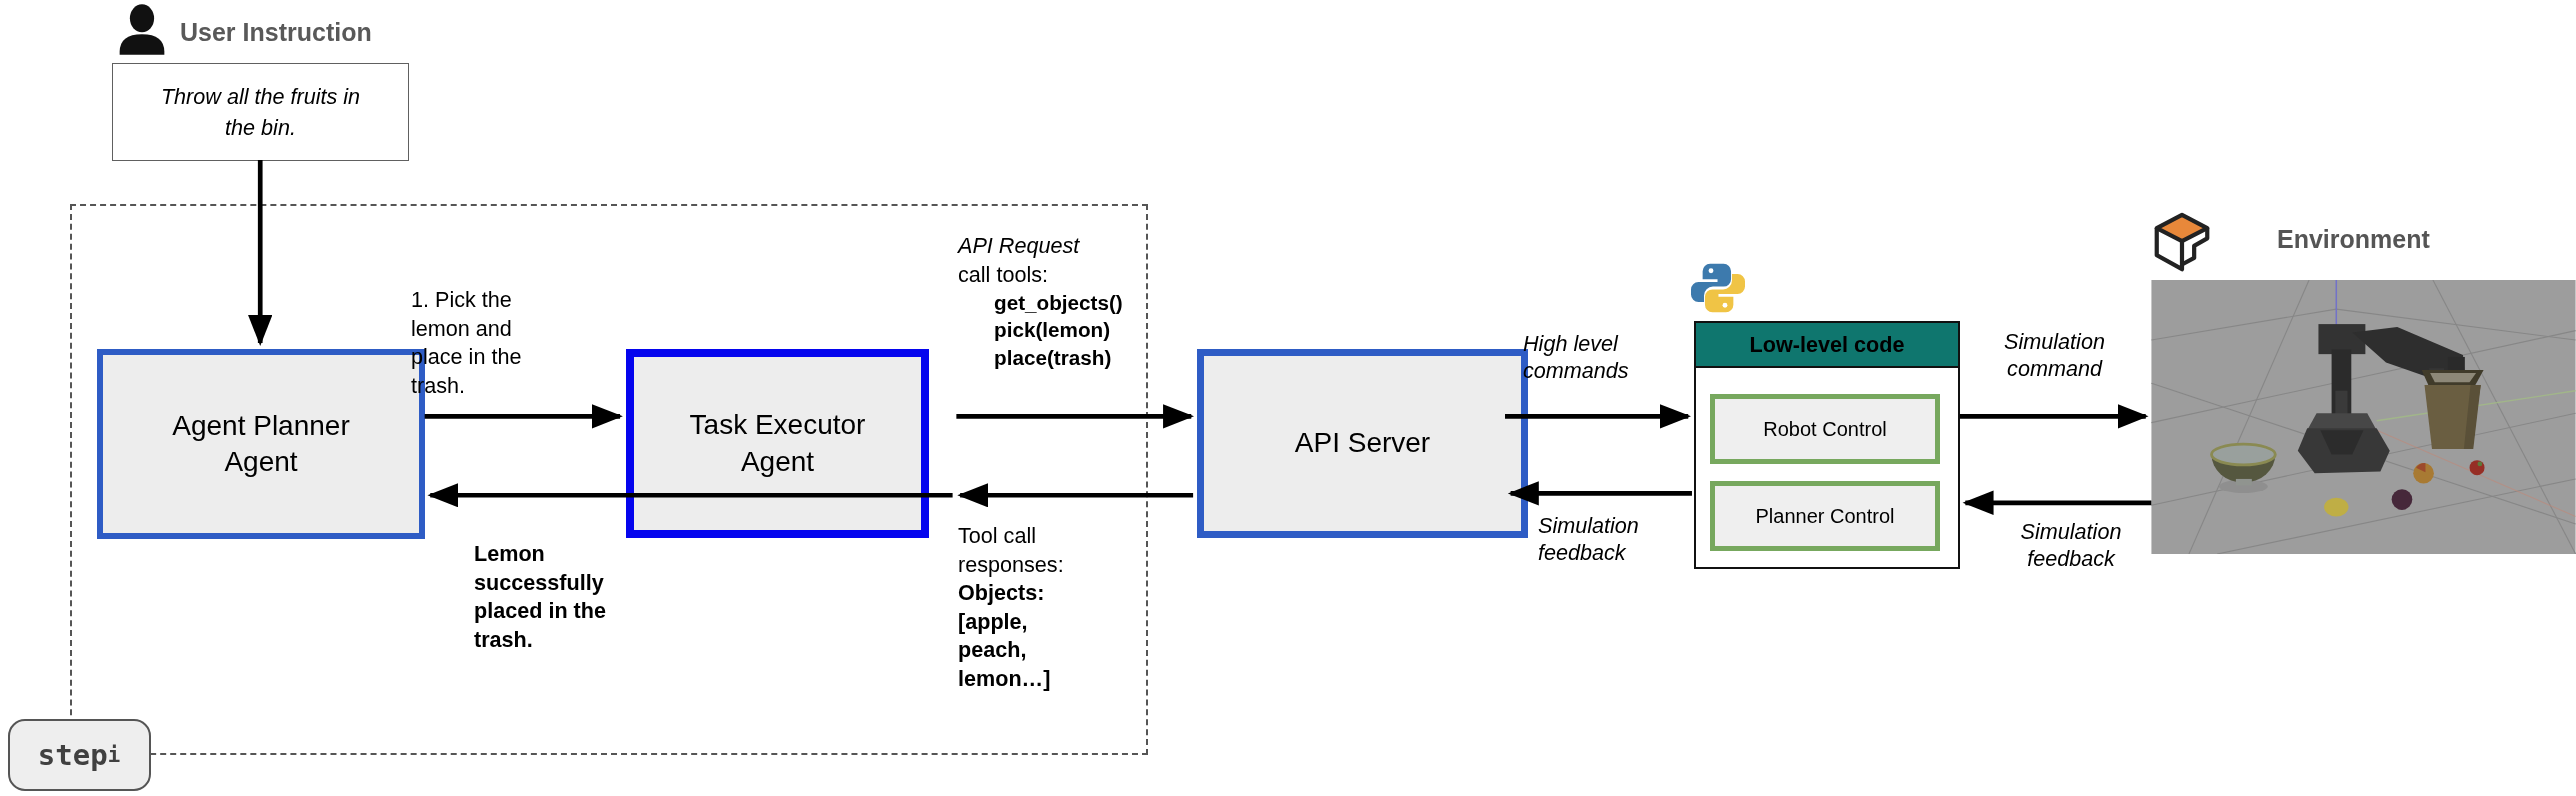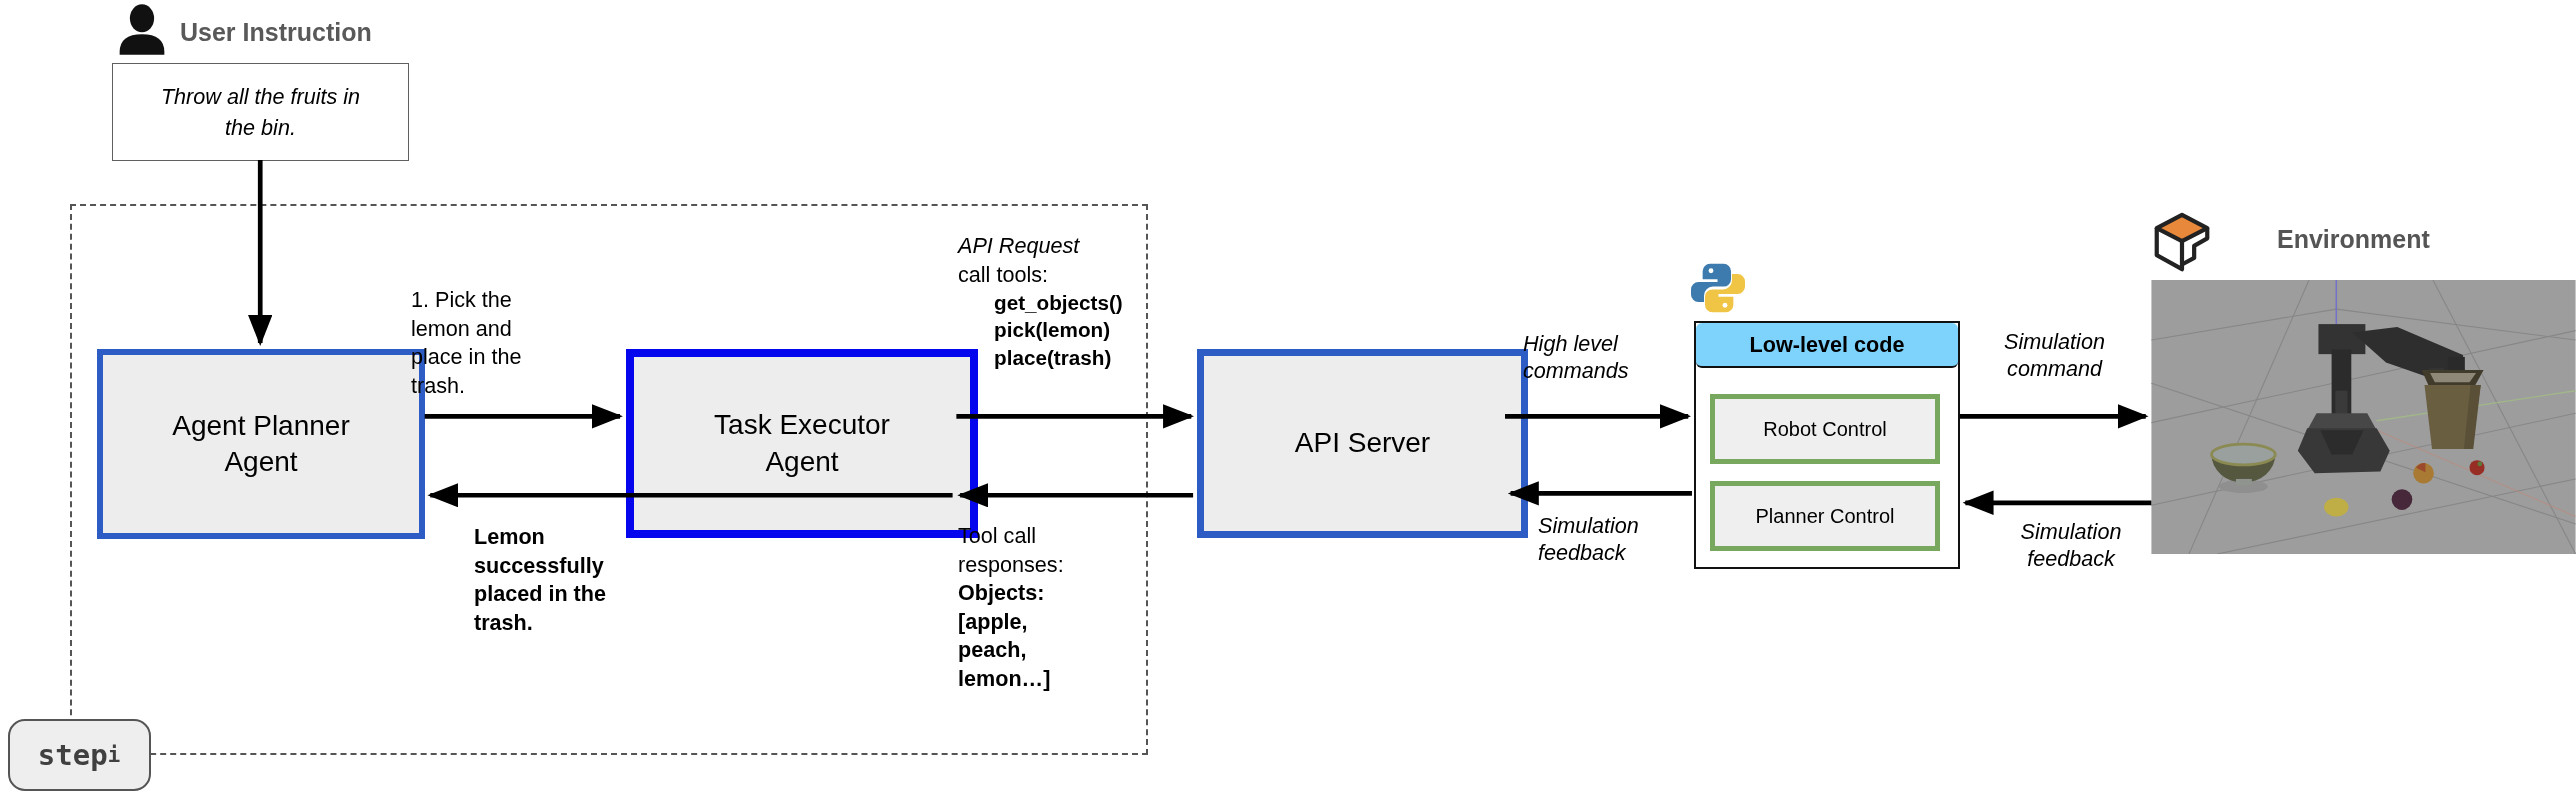--- a/index.html
+++ b/index.html
@@ -22,43 +22,43 @@
     left:70px;top:204px;width:1078px;height:551px;
     border:2.8px dashed #555;box-sizing:border-box;background:transparent;
   }
   
   .node{
     background:#ededed;display:flex;align-items:center;justify-content:center;
     text-align:center;font-size:28px;line-height:1.3;box-sizing:border-box;
   }
   .node .label{max-width:235px;}
   .planner{left:97px;top:349px;width:328px;height:190px;border:6.6px solid #2e5cc5;}
-  .executor{left:626px;top:349px;width:352px;height:189px;border:8.5px solid #0505ee;}
+  .executor{left:626px;top:349px;width:303px;height:189px;border:8.5px solid #0505ee;}
   .api-server{left:1197px;top:349px;width:331px;height:189px;border:7.5px solid #2e5cc5;}
   
   .ann{font-size:21.6px;line-height:1.32;}
   .ann .it{font-style:italic;}
   .ann .b{font-weight:bold;}
   .plan-label{left:411px;top:286px;width:130px;}
-  .result-label{left:474px;top:523px;width:158px;font-weight:bold;}
+  .result-label{left:474px;top:540px;width:158px;font-weight:bold;}
   .calltools-label{left:958px;top:232px;width:167px;}
   .calltools-label .b{font-size:20.7px;margin-left:36px;}
   .toolresp-label{left:958px;top:522px;width:122px;}
   .flow-label{font-style:italic;font-size:21.6px;line-height:1.25;}
   .hlc{left:1523px;top:331px;width:141px;}
   .sfl{left:1538px;top:513px;width:141px;}
   .smc{left:1971px;top:329px;width:167px;text-align:center;}
   .sfr{left:1984px;top:519px;width:174px;text-align:center;}
   
   .lowlevel{
     left:1694px;top:321px;width:266px;height:248px;border:2.8px solid #111;background:#fff;box-sizing:border-box;
   }
   .lowlevel .hdr{
-    height:43px;background:#7dd3fc;border-bottom:2.8px solid #111;
-    display:flex;align-items:center;justify-content:center;font-weight:bold;font-size:21.6px;border-radius:6px;
+    height:43px;background:#0f766e;border-bottom:2.8px solid #111;
+    display:flex;align-items:center;justify-content:center;font-weight:bold;font-size:21.6px;
   }
   .ctrl{
     position:absolute;left:14px;width:230px;height:70px;border:5.6px solid #77a85e;background:#efefef;
     box-sizing:border-box;display:flex;align-items:center;justify-content:center;font-size:20px;
   }
   .ctrl.robot{top:71px;}
   .ctrl.sensor{top:158px;}
   
   .step-badge{
     left:7.5px;top:719px;width:139px;height:68px;background:#eeeeee;border:2.8px solid #555;border-radius:17px;

